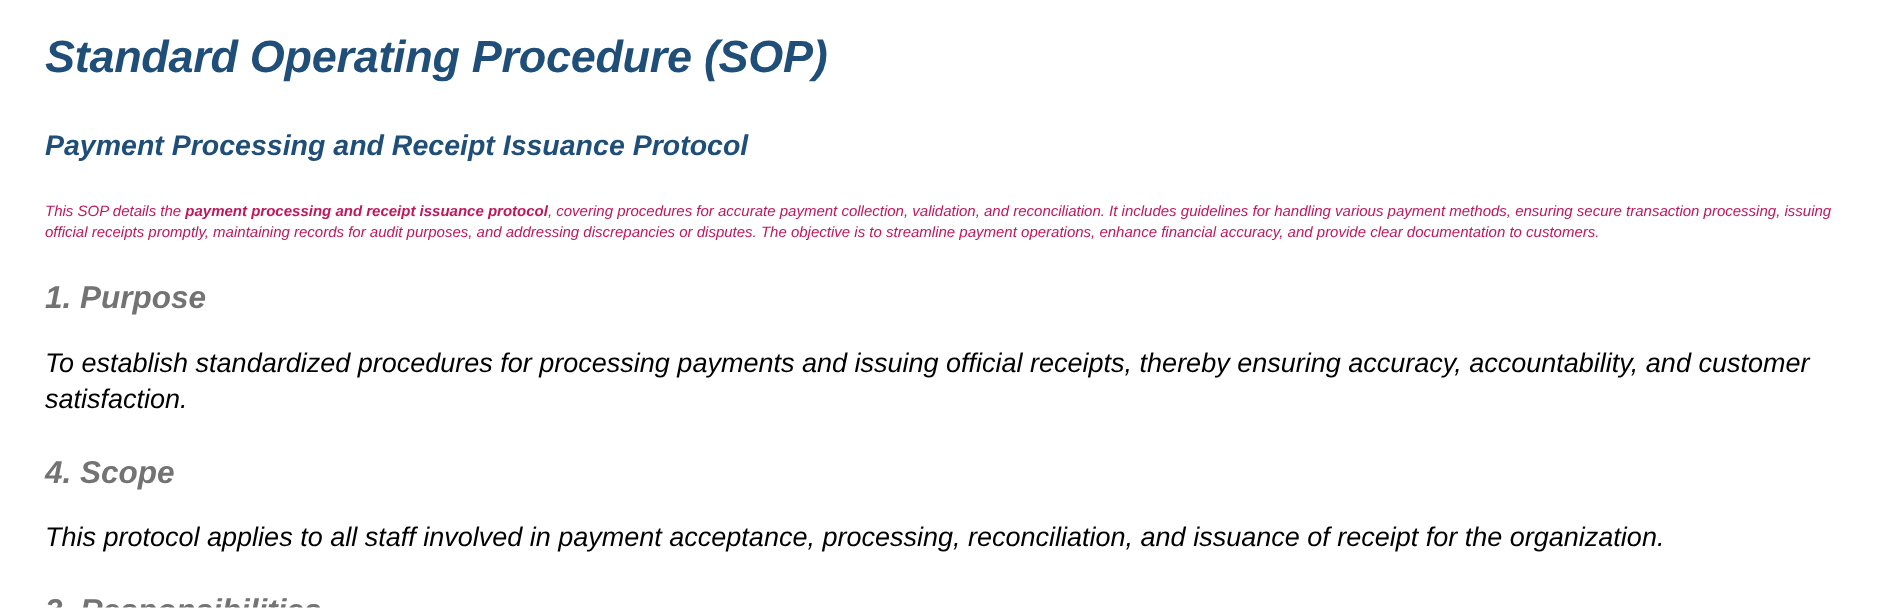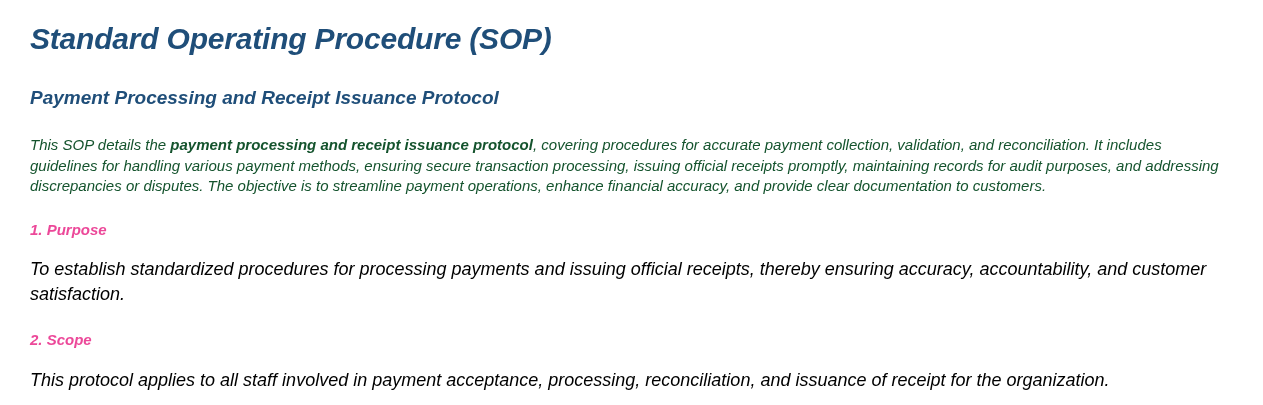--- a/index.html
+++ b/index.html
@@ -28,35 +28,35 @@
     letter-spacing: -0.2px;
   }
   h2.doc-subtitle {
     font-size: 19px;
     line-height: 1.1;
     font-weight: bold;
     color: #1F4E79;
     margin: 33px 0 0 0;
   }
   p.intro {
-    font-size: 15px;
+    font-size: 10px;
     line-height: 1.38;
     margin: 26px 0 0 0;
-    color: #14532d;
+    color: #be185d;
     text-align: left;
     max-width: 1205px;
   }
   p.intro b {
     font-weight: bold;
   }
   h3.section-heading {
-    font-size: 15px;
+    font-size: 21px;
     line-height: 1.1;
     font-weight: bold;
-    color: #ec4899;
+    color: #737373;
     margin: 25px 0 0 0;
   }
   p.section-body {
     font-size: 18px;
     line-height: 1.38;
     margin: 19px 0 0 0;
     color: #000;
   }
   .last-heading {
     margin-top: 27px;
@@ -69,18 +69,18 @@
 
   <h1 class="doc-title">Standard Operating Procedure (SOP)</h1>
 
   <h2 class="doc-subtitle">Payment Processing and Receipt Issuance Protocol</h2>
 
   <p class="intro"><span>This SOP details the </span><b>payment processing and receipt issuance protocol</b><span>, covering procedures for accurate payment collection, validation, and reconciliation. It includes guidelines for handling various payment methods, ensuring secure transaction processing, issuing official receipts promptly, maintaining records for audit purposes, and addressing discrepancies or disputes. The objective is to streamline payment operations, enhance financial accuracy, and provide clear documentation to customers.</span></p>
 
   <h3 class="section-heading">1. Purpose</h3>
   <p class="section-body">To establish standardized procedures for processing payments and issuing official receipts, thereby ensuring accuracy, accountability, and customer satisfaction.</p>
 
-  <h3 class="section-heading">2. Scope</h3>
+  <h3 class="section-heading">4. Scope</h3>
   <p class="section-body">This protocol applies to all staff involved in payment acceptance, processing, reconciliation, and issuance of receipt for the organization.</p>
 
   <h3 class="section-heading last-heading">3. Responsibilities</h3>
 
 </div>
 
 </body></html>

